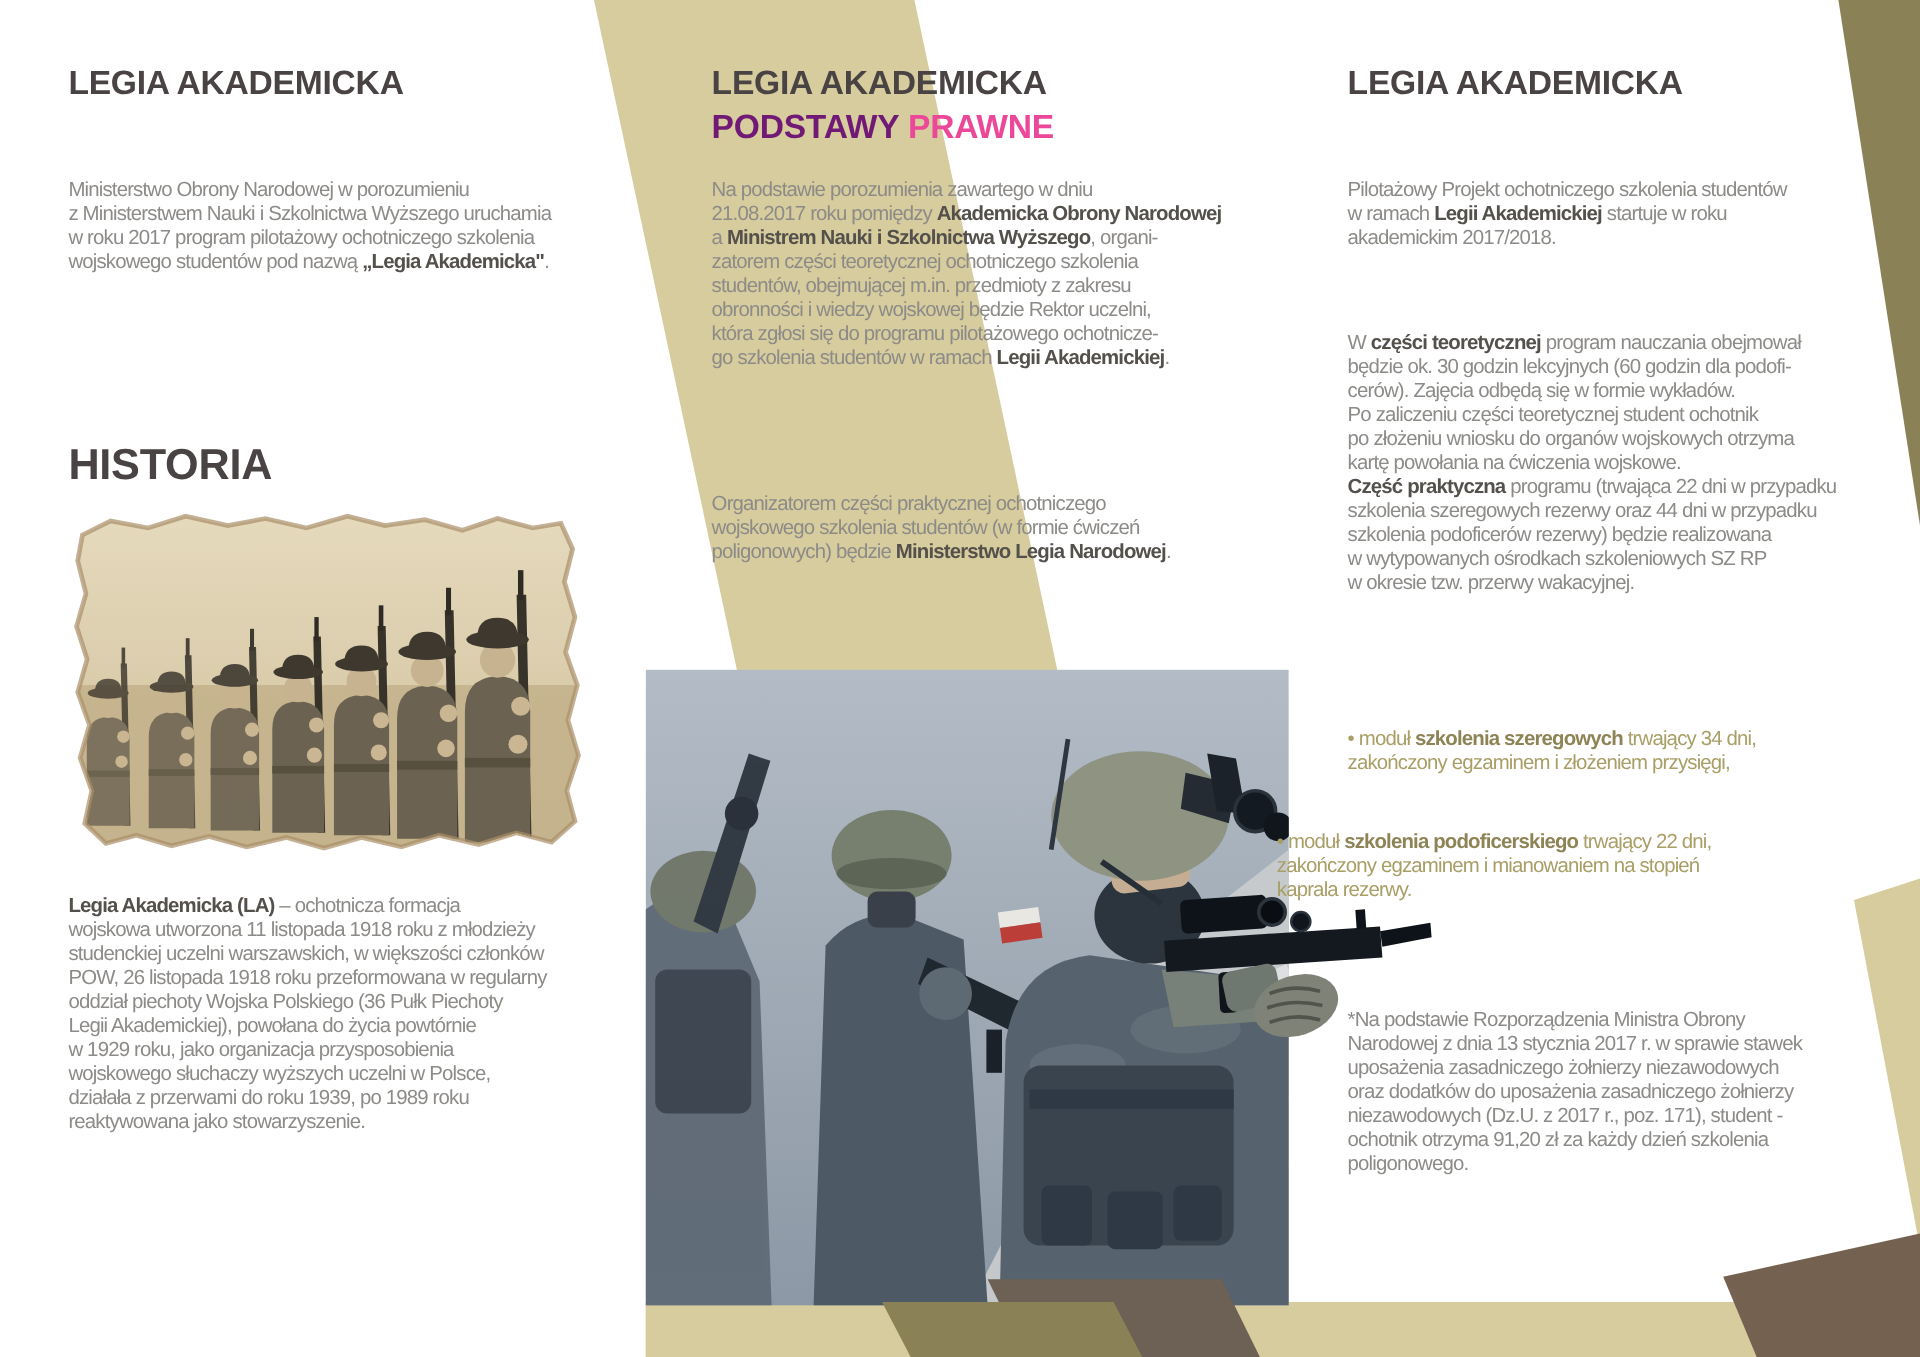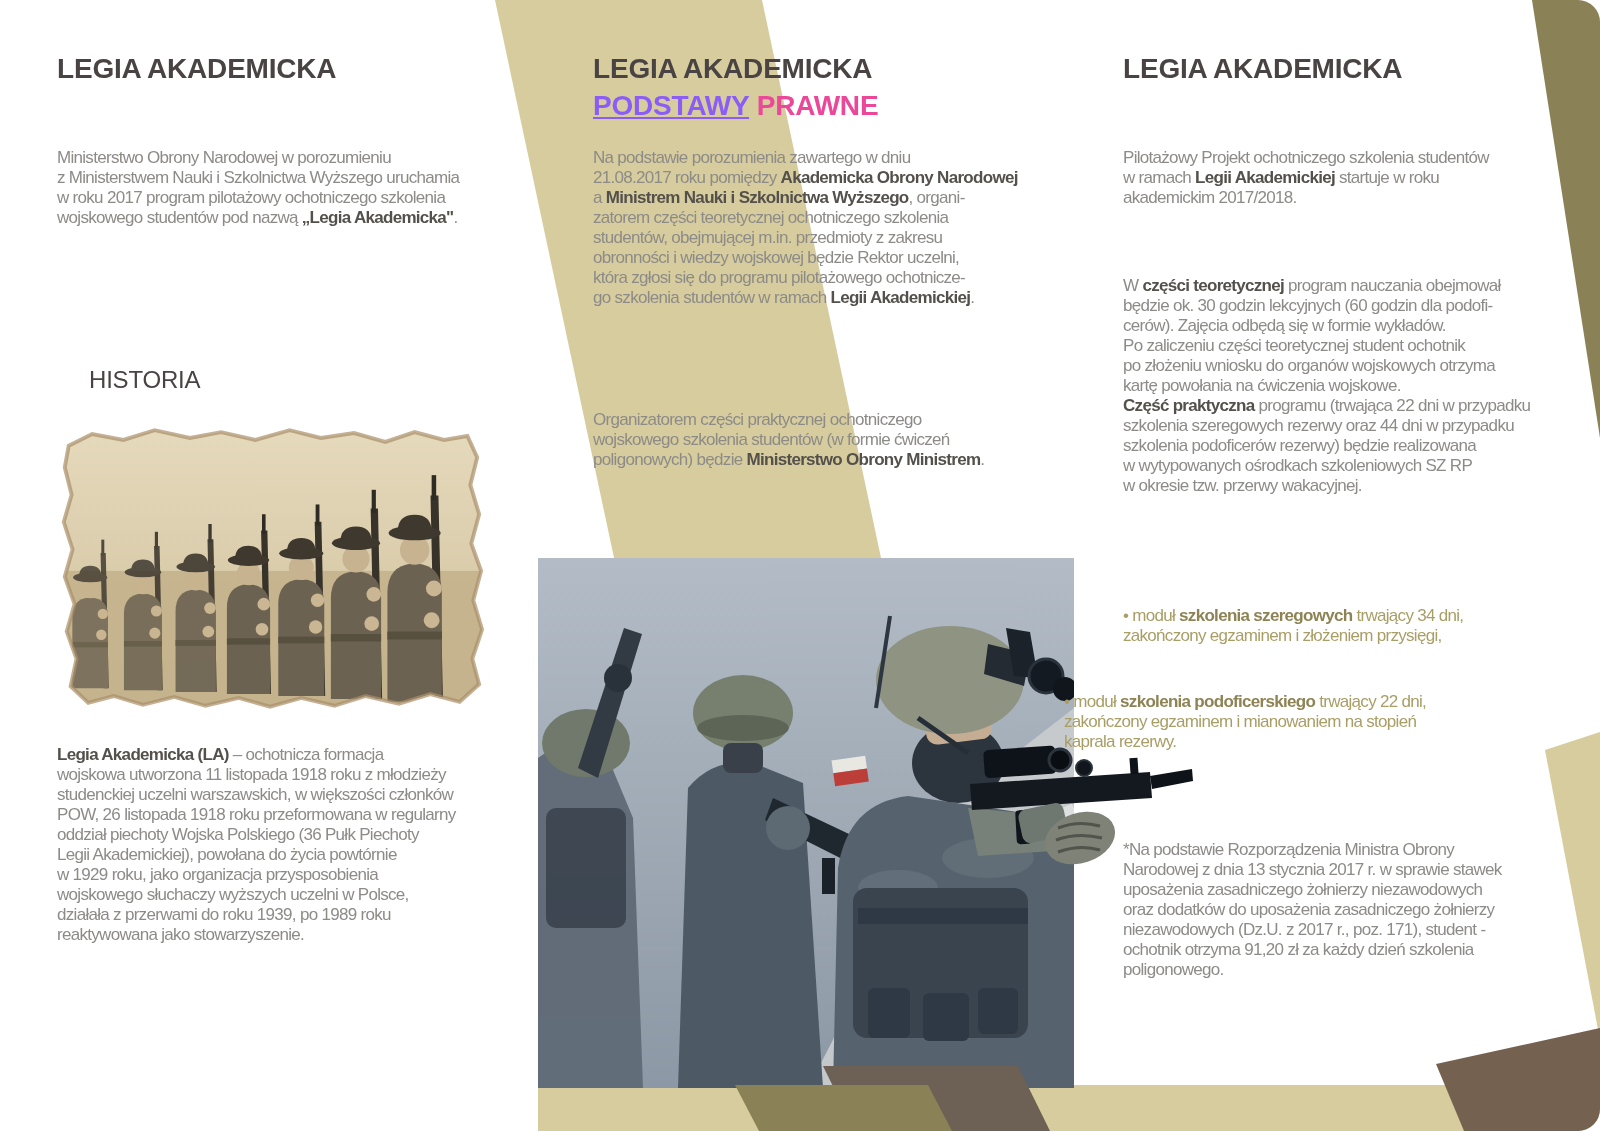--- a/index.html
+++ b/index.html
@@ -1,30 +1,30 @@
 <!DOCTYPE html>
 <html><head>
 <meta charset="utf-8">
 <style>
   html,body{margin:0;padding:0;background:#ffffff;}
   .page{position:relative;width:1600px;height:1131px;background:#ffffff;overflow:hidden;
-        font-family:"Liberation Sans",sans-serif;border-radius:22px;}
+        font-family:"Liberation Sans",sans-serif;}
   svg{display:block;}
   .decor{position:absolute;left:0;top:0;pointer-events:none;}
   .z0{z-index:0;} .z1{z-index:1;} .z2{z-index:2;}
 
   .col-title{position:absolute;top:50px;z-index:3;font-weight:bold;font-size:28px;
              line-height:37px;letter-spacing:-0.2px;}
   .col-title .t1{color:#494443;}
   .col-title .t2{color:#9d9463;}
-  .col-title .t2 .w-white{color:#8b5cf6;text-decoration:underline;}
+  .col-title .t2 .w-white{color:#701a75;}
   .col-title .t2 .w-olive{color:#ec4899;}
 
-  .h2{position:absolute;z-index:3;font-weight:normal;font-size:24px;color:#494443;
-      letter-spacing:-0.2px;margin-left:32px;}
+  .h2{position:absolute;z-index:3;font-weight:bold;font-size:36px;color:#494443;
+      letter-spacing:-0.2px;}
 
   .body{position:absolute;z-index:3;width:470px;white-space:pre-line;
         font-size:17px;line-height:20px;letter-spacing:-0.7px;color:#8d8b88;}
   .body .b{font-weight:bold;color:#54504b;}
   .bullet{color:#a89e66;}
   .bullet .b{font-weight:bold;color:#8d8355;}
 </style>
 </head>
 <body>
 
@@ -180,21 +180,21 @@
   <div class="body" style="left:593px;top:148px;"><span>Na podstawie porozumienia zawartego w dniu
 21.08.2017 roku pomiędzy </span><span class="b">Akademicka Obrony Narodowej</span><span>
 a </span><span class="b">Ministrem Nauki i Szkolnictwa Wyższego</span><span>, organi-
 zatorem części teoretycznej ochotniczego szkolenia
 studentów, obejmującej m.in. przedmioty z zakresu
 obronności i wiedzy wojskowej będzie Rektor uczelni,
 która zgłosi się do programu pilotażowego ochotnicze-
 go szkolenia studentów w ramach </span><span class="b">Legii Akademickiej</span><span>.</span></div>
   <div class="body" style="left:593px;top:410px;"><span>Organizatorem części praktycznej ochotniczego
 wojskowego szkolenia studentów (w formie ćwiczeń
-poligonowych) będzie </span><span class="b">Ministerstwo Obrony Ministrem</span><span>.</span></div>
+poligonowych) będzie </span><span class="b">Ministerstwo Legia Narodowej</span><span>.</span></div>
 
   <div class="col-title" style="left:1123px;">
     <div class="t1">LEGIA AKADEMICKA</div>
   </div>
   <div class="body" style="left:1123px;top:148px;"><span>Pilotażowy Projekt ochotniczego szkolenia studentów
 w ramach </span><span class="b">Legii Akademickiej</span><span> startuje w roku
 akademickim 2017/2018.</span></div>
   <div class="body" style="left:1123px;top:276px;"><span>W </span><span class="b">części teoretycznej</span><span> program nauczania obejmował
 będzie ok. 30 godzin lekcyjnych (60 godzin dla podofi-
 cerów). Zajęcia odbędą się w formie wykładów.

